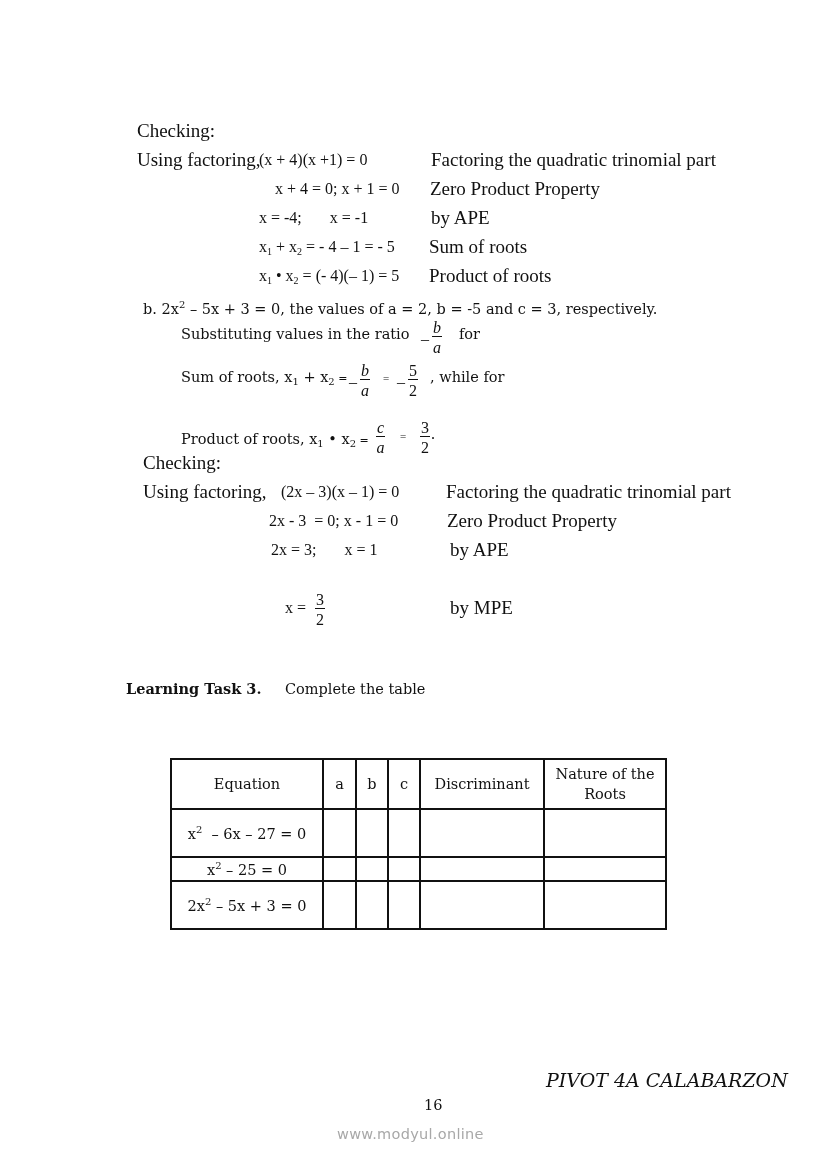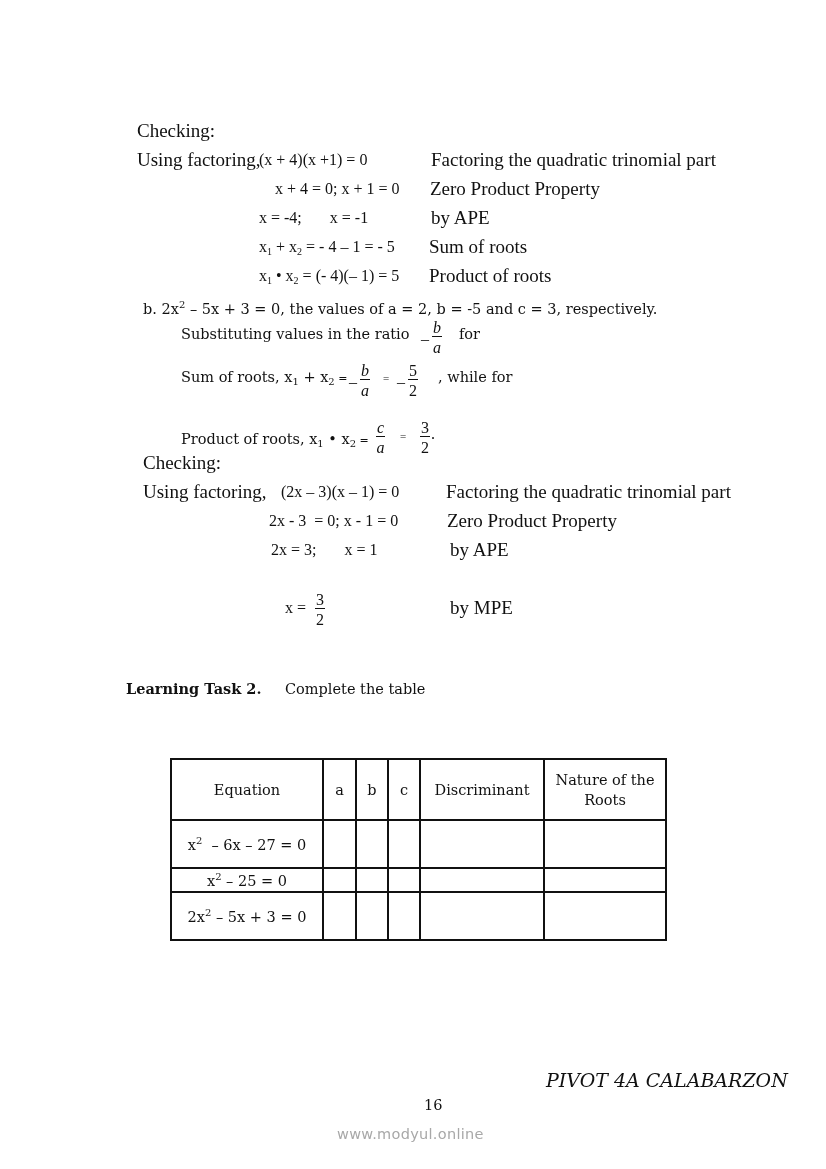--- a/index.html
+++ b/index.html
@@ -60,21 +60,21 @@
 <div class="frac it" style="left:360px;top:362px;">
     <span class="num">b</span>
     <span class="den">a</span>
   </div>
 <div class="t m small" style="left:383px;top:369px;">=</div>
 <div class="t m" style="left:397px;top:368px;">_</div>
 <div class="frac" style="left:408px;top:362px;">
     <span class="num">5</span>
     <span class="den">2</span>
   </div>
-<div class="t" style="left:430px;top:368px;margin-left:8px;">, while for</div>
+<div class="t" style="left:430px;top:368px;">, while for</div>
 
 <div class="t" style="left:181px;top:430px;"><span>Product of roots, x</span><span class="sub">1</span><span> • x</span><span class="sub">2</span><span class="small"> = </span></div>
 <div class="frac it" style="left:376px;top:419px;">
     <span class="num">c</span>
     <span class="den">a</span>
   </div>
 <div class="t m small" style="left:400px;top:427px;">=</div>
 <div class="frac" style="left:420px;top:419px;">
     <span class="num">3</span>
     <span class="den">2</span>
@@ -93,26 +93,26 @@
 <div class="t m" style="left:271px;top:541px;white-space:pre;">2x = 3;       x = 1</div>
 <div class="t s" style="left:450px;top:541px;">by APE</div>
 
 <div class="t m" style="left:285px;top:599px;">x =</div>
 <div class="frac" style="left:315px;top:591px;">
     <span class="num">3</span>
     <span class="den">2</span>
   </div>
 <div class="t s" style="left:450px;top:599px;">by MPE</div>
 
-<div class="t bold" style="left:126px;top:680px;">Learning Task 2.</div>
+<div class="t bold" style="left:126px;top:680px;">Learning Task 3.</div>
 <div class="t" style="left:285px;top:680px;">Complete the table</div>
 
 <table class="task">
   <tbody>
-      <tr style="height:61px;">
+      <tr style="height:50px;">
     <th style="width:150px;">Equation</th>
     <th style="width:31px;">a</th>
     <th style="width:30px;">b</th>
     <th style="width:30px;">c</th>
     <th style="width:122px;">Discriminant</th>
     <th style="width:120px;white-space:normal;line-height:20px;">Nature of the Roots</th>
   </tr>
   <tr style="height:48px;">
     <td><span>x</span><span class="sup">2</span><span style="white-space:pre">  – 6x – 27 = 0</span></td>
     <td></td>

